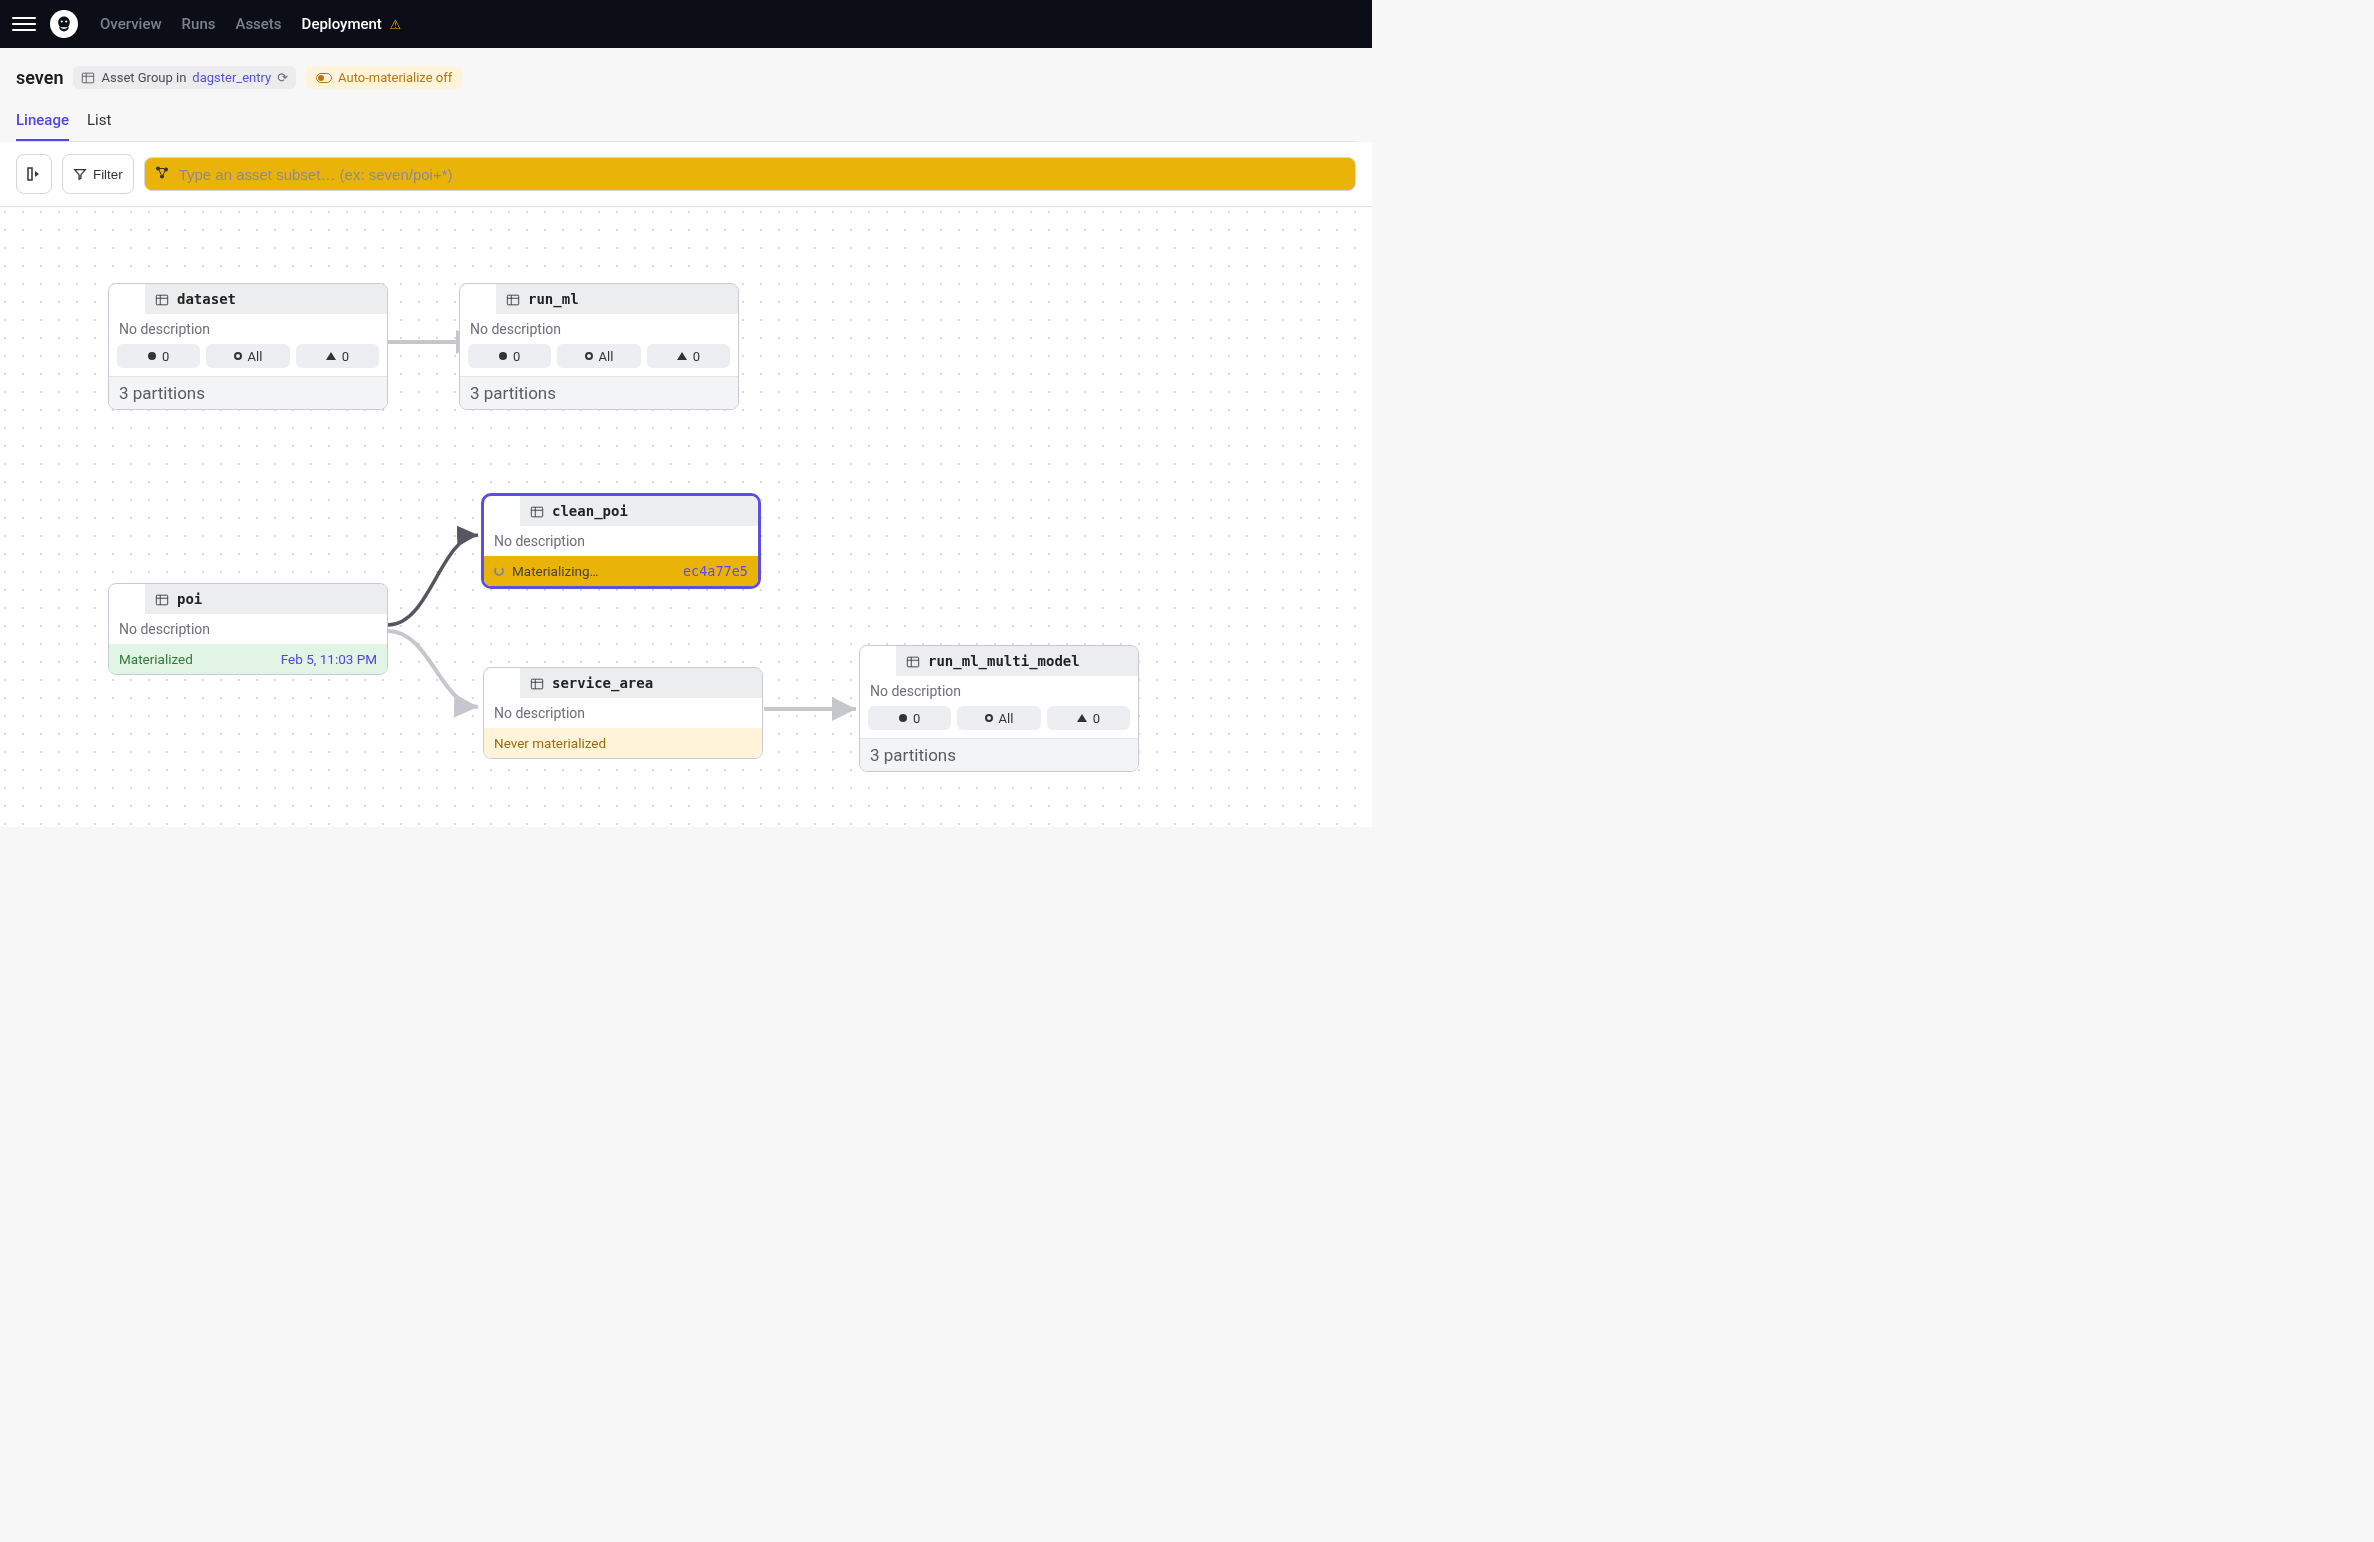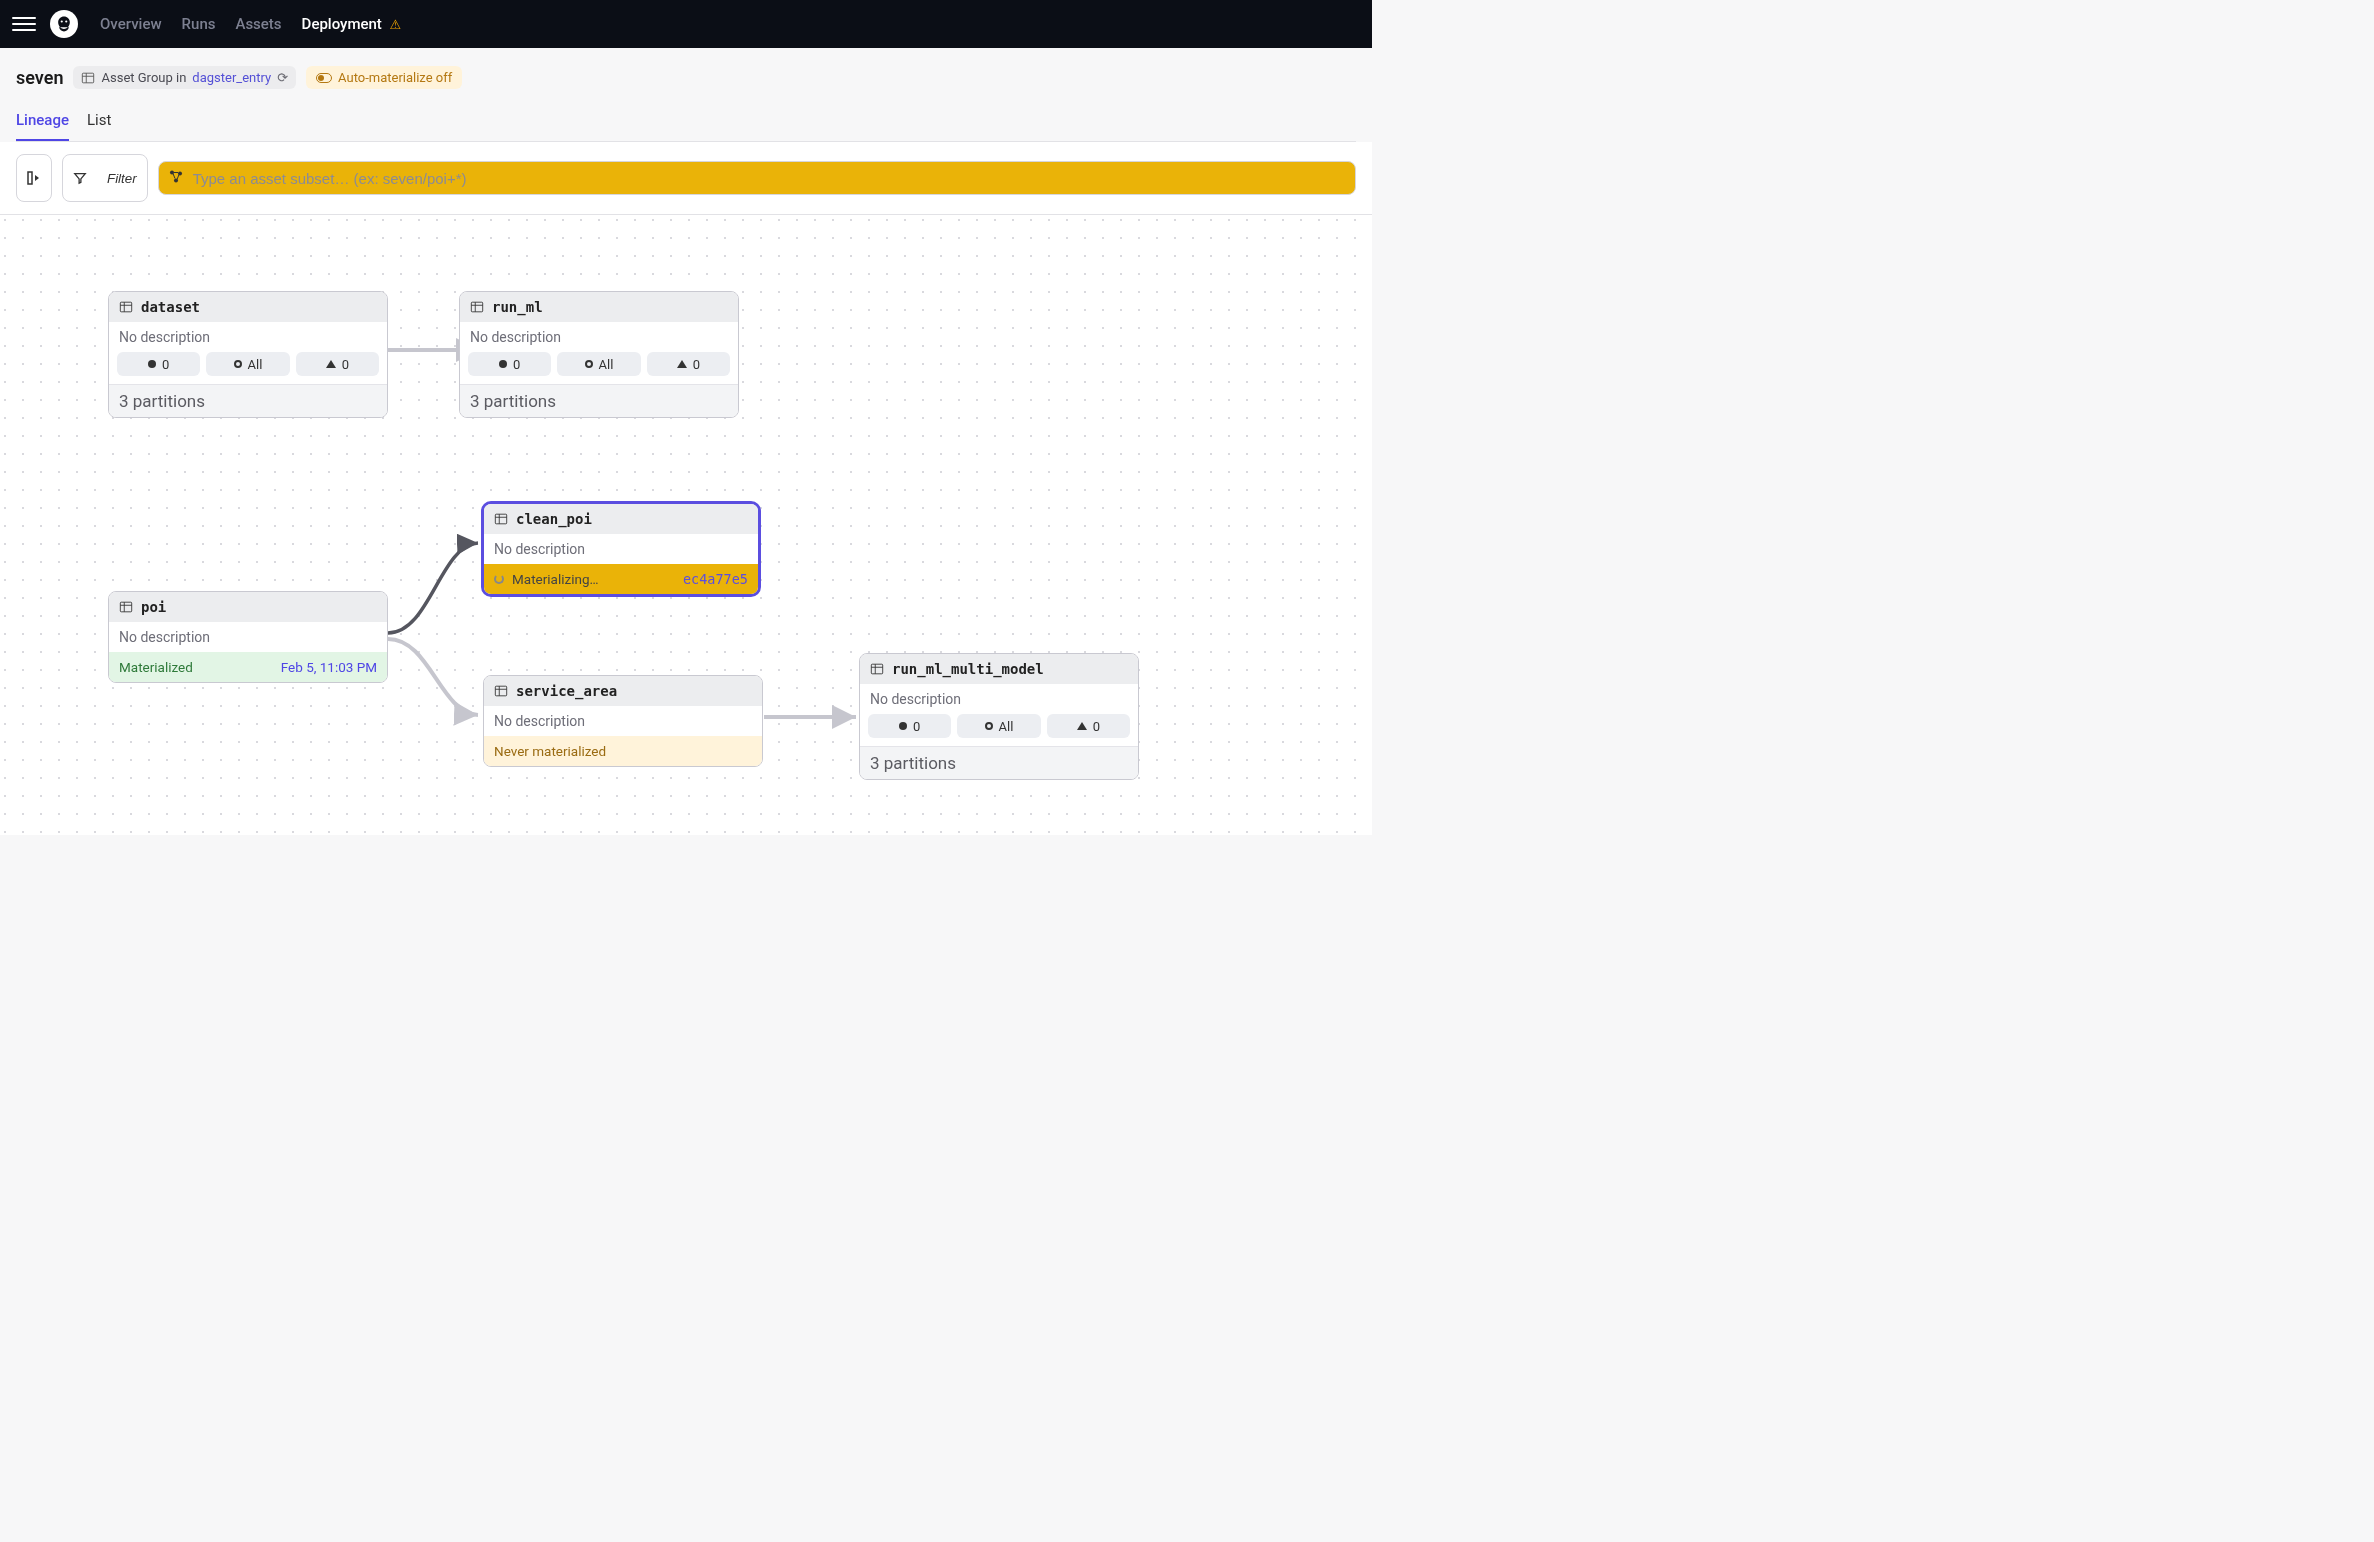--- a/index.html
+++ b/index.html
@@ -66,22 +66,22 @@
 
   
   .toolbar {
     display:flex; align-items:center; gap:10px;
     padding:12px 16px;
     background:#fff;
     border-bottom:1px solid #e2e2e6;
   }
   .btn {
     border:1px solid #d6d6dc; background:#fff; border-radius:8px;
-    height:48px; display:inline-flex; align-items:center; justify-content:center;
-    padding:0 10px; cursor:pointer; color:#333; gap:20px;font-style:italic;
+    height:40px; display:inline-flex; align-items:center; justify-content:center;
+    padding:0 10px; cursor:pointer; color:#333; gap:6px;
   }
   .search-wrap { flex:1; position:relative; }
   .search-wrap .icon { position:absolute; left:10px; top:50%; transform:translateY(-50%); color:#555; }
   .search {
     width:100%; height:34px; border:1px solid #d6d6dc; border-radius:8px;
     padding:0 12px 0 34px; font-size:15px; color:#333; background:#eab308;
   }
   .search::placeholder { color:#8b8b95; }
 
   
@@ -100,24 +100,25 @@
     position:absolute;
     width:280px;
     border:1px solid #c9c9d1;
     border-radius:8px;
     background:#fff;
     box-shadow: 0 0 0 1px rgba(0,0,0,0);
     overflow:hidden;
   }
   .node.selected { border:3px solid #5b4ee0; border-radius:10px; }
   .node-head {
-    display:flex; align-items:center; gap:8px;
+    display:flex; align-items:flex-end; gap:8px;
     padding:7px 10px; font-family: ui-monospace, SFMono-Regular, Menlo, monospace;
     font-size:14px; font-weight:600; color:#222;
     background:#ecedef;
+    margin-left:36px;
   }
   .node-head svg { width:14px; height:14px; stroke:#333; fill:none; }
   .node-desc { padding:7px 10px; color:#6e6e78; font-size:14px; background:#fff; }
   .pill-row {
     display:flex; gap:6px; padding:0 8px 8px 8px; background:#fff;
   }
   .pill {
     flex:1; background:#eceef2; border-radius:6px;
     display:flex; align-items:center; justify-content:center; gap:6px;
     height:24px; font-size:13px; color:#333;

